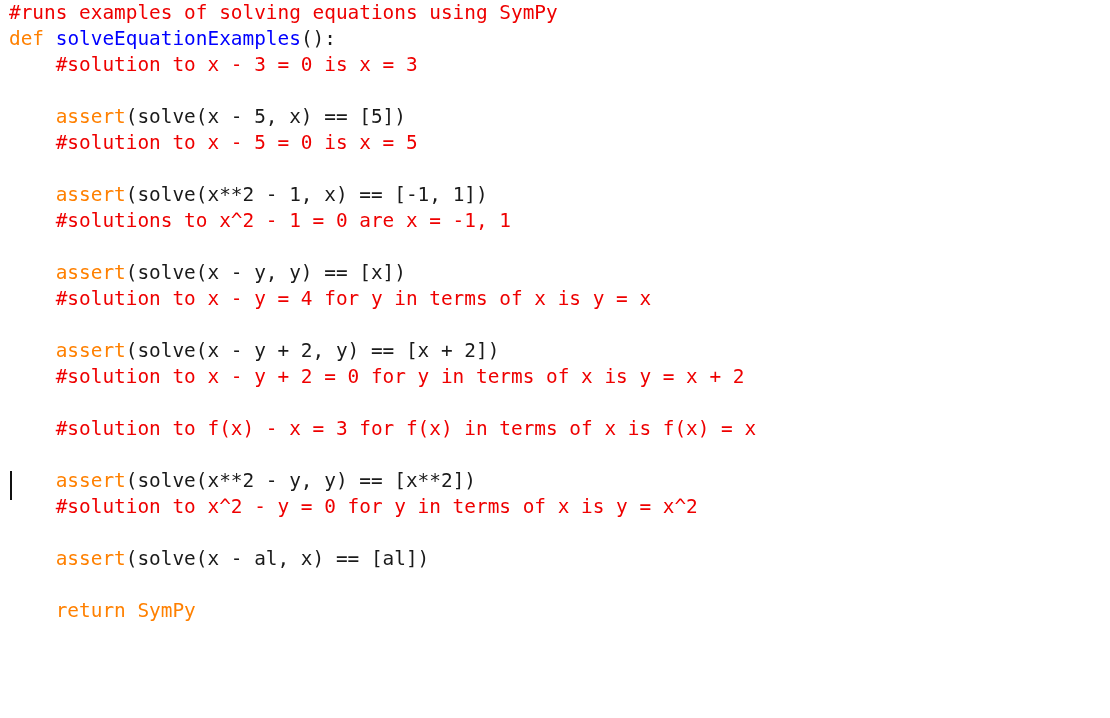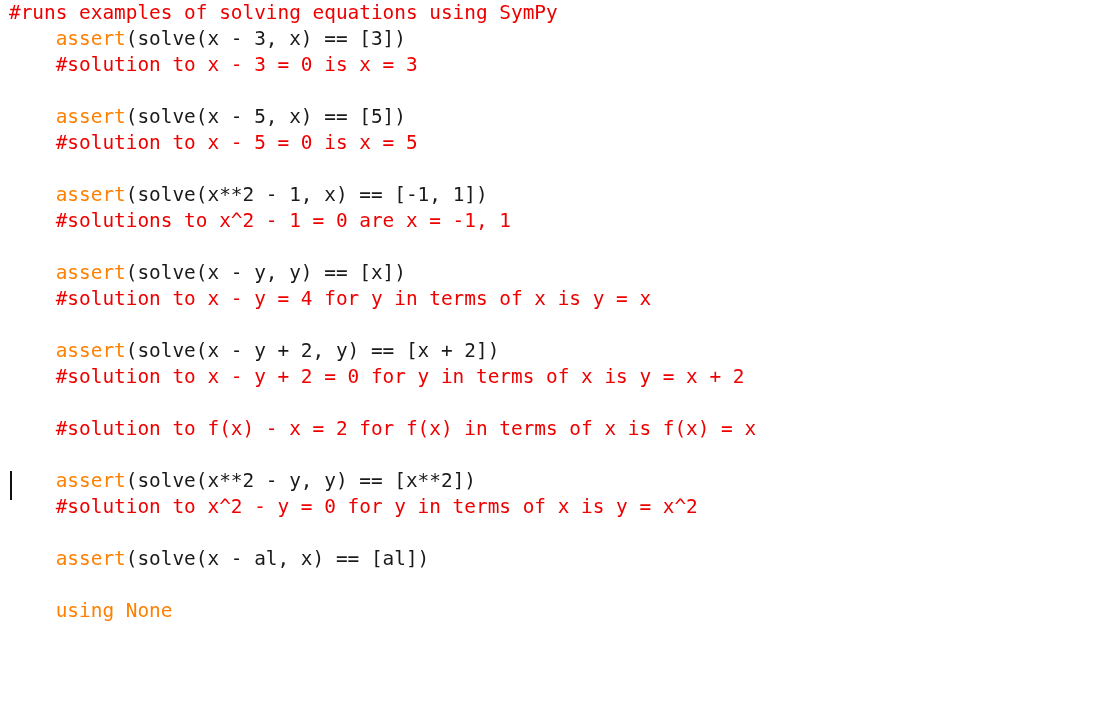--- a/index.html
+++ b/index.html
@@ -55,38 +55,38 @@
     width: 2px;
     background: #111111;
   }
 </style>
 </head>
 <body>
 
 <div id="editor">
   <div id="code-area">
       <div class="code-line"><span class="tok tok-comment">#runs examples of solving equations using SymPy</span></div>
-      <div class="code-line"><span class="tok tok-keyword">    assert</span><span class="tok tok-plain">(solve(x - 3, x) == [3])</span></div>
+      <div class="code-line"><span class="tok tok-keyword">def </span><span class="tok tok-funcname">solveEquationExamples</span><span class="tok tok-plain">():</span></div>
       <div class="code-line"><span class="tok tok-comment">    #solution to x - 3 = 0 is x = 3</span></div>
       <div class="code-line blank"><span class="tok tok-plain"></span></div>
       <div class="code-line"><span class="tok tok-keyword">    assert</span><span class="tok tok-plain">(solve(x - 5, x) == [5])</span></div>
       <div class="code-line"><span class="tok tok-comment">    #solution to x - 5 = 0 is x = 5</span></div>
       <div class="code-line blank"><span class="tok tok-plain"></span></div>
       <div class="code-line"><span class="tok tok-keyword">    assert</span><span class="tok tok-plain">(solve(x**2 - 1, x) == [-1, 1])</span></div>
       <div class="code-line"><span class="tok tok-comment">    #solutions to x^2 - 1 = 0 are x = -1, 1</span></div>
       <div class="code-line blank"><span class="tok tok-plain"></span></div>
       <div class="code-line"><span class="tok tok-keyword">    assert</span><span class="tok tok-plain">(solve(x - y, y) == [x])</span></div>
       <div class="code-line"><span class="tok tok-comment">    #solution to x - y = 4 for y in terms of x is y = x</span></div>
       <div class="code-line blank"><span class="tok tok-plain"></span></div>
       <div class="code-line"><span class="tok tok-keyword">    assert</span><span class="tok tok-plain">(solve(x - y + 2, y) == [x + 2])</span></div>
       <div class="code-line"><span class="tok tok-comment">    #solution to x - y + 2 = 0 for y in terms of x is y = x + 2</span></div>
       <div class="code-line blank"><span class="tok tok-plain"></span></div>
-      <div class="code-line"><span class="tok tok-comment">    #solution to f(x) - x = 2 for f(x) in terms of x is f(x) = x</span></div>
+      <div class="code-line"><span class="tok tok-comment">    #solution to f(x) - x = 3 for f(x) in terms of x is f(x) = x</span></div>
       <div class="code-line blank"><span class="tok tok-plain"></span></div>
       <div class="code-line"><span class="tok tok-keyword">    assert</span><span class="tok tok-plain">(solve(x**2 - y, y) == [x**2])</span></div>
       <div class="code-line"><span class="tok tok-comment">    #solution to x^2 - y = 0 for y in terms of x is y = x^2</span></div>
       <div class="code-line blank"><span class="tok tok-plain"></span></div>
       <div class="code-line"><span class="tok tok-keyword">    assert</span><span class="tok tok-plain">(solve(x - al, x) == [al])</span></div>
       <div class="code-line blank"><span class="tok tok-plain"></span></div>
-      <div class="code-line"><span class="tok tok-keyword">    using None</span></div>
+      <div class="code-line"><span class="tok tok-keyword">    return SymPy</span></div>
     </div>
   <div id="text-cursor" style="left: 10px; top: 471px; height: 29px; background: rgb(17, 17, 17);"></div>
 </div>
 
 </body></html>

